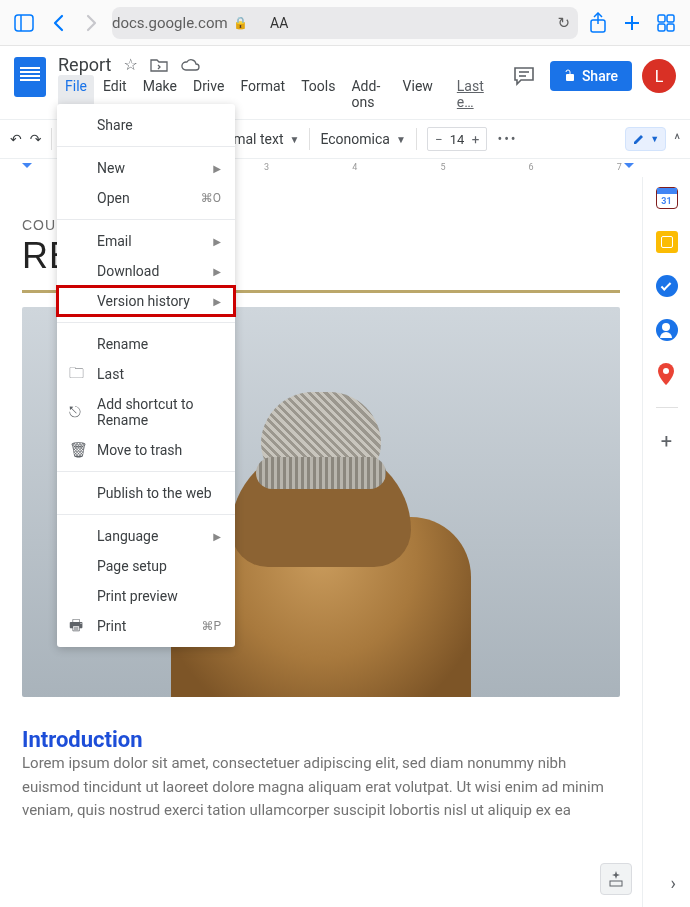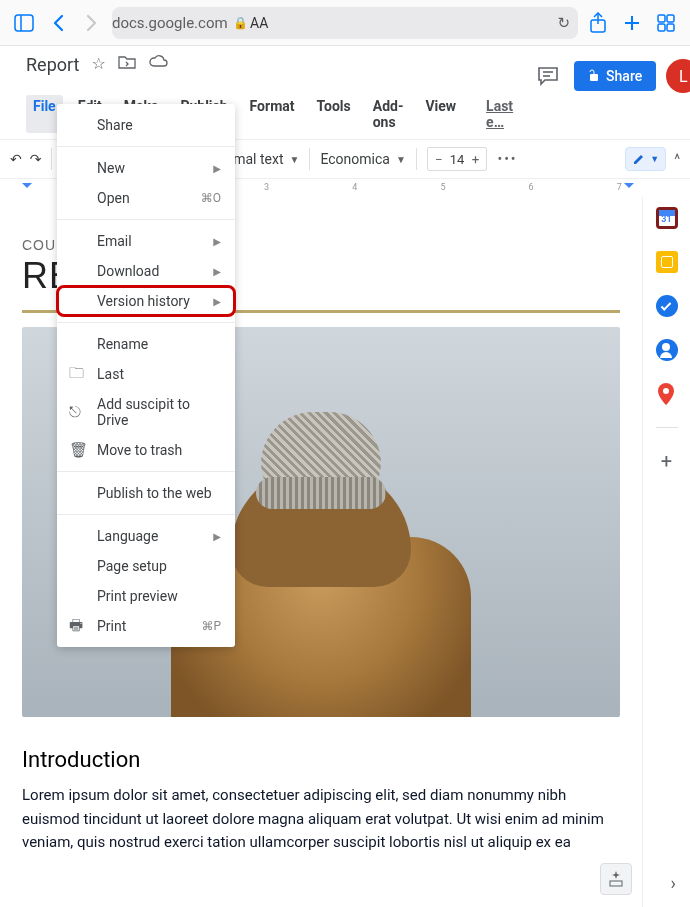--- a/index.html
+++ b/index.html
@@ -3,33 +3,33 @@
 <meta charset="utf-8">
 <style>
   * { margin: 0; padding: 0; box-sizing: border-box; font-family: -apple-system, BlinkMacSystemFont, "Segoe UI", Roboto, Arial, sans-serif; }
   body { width: 690px; height: 907px; background: #fff; overflow: hidden; position: relative; }
 
   
   .browser-bar { height: 46px; display: flex; align-items: center; padding: 0 10px; gap: 6px; border-bottom: 1px solid #e5e5e5; background:#fafafa;}
   .bb-icon { width: 28px; height: 28px; display:flex;align-items:center;justify-content:center; color:#007aff; border-radius:4px;}
   .bb-icon.disabled { color:#c7c7cc; }
   .addr { flex:1; height:32px; background:#e9e9eb; border-radius:8px; display:flex; align-items:center; justify-content:center; gap:6px; color:#5f5f5f; font-size:15px;}
-  .addr .aa { position:absolute; left: 138px; font-size:14px; letter-spacing:0px; color:#333;}
+  .addr .aa { position:absolute; left: 158px; font-size:14px; letter-spacing:0px; color:#333;}
   .lock { font-size:12px; color:#777;}
   .reload { margin-left:auto; margin-right:8px; color:#5f5f5f;}
 
   
   .docs-head { padding: 8px 14px 0 14px; display:flex; align-items:flex-start; gap:12px;}
   .docs-logo { width:32px;height:40px;background:#1a73e8;border-radius:3px;position:relative;margin-top:3px;}
   .docs-logo::before{content:'';position:absolute;left:6px;right:6px;top:10px;height:2px;background:#fff;box-shadow:0 4px 0 #fff,0 8px 0 #fff,0 12px 0 #fff;}
   .title-area{flex:1;}
-  .title-row{display:flex;align-items:flex-start;gap:12px;}
+  .title-row{display:flex;align-items:center;gap:12px;}
   .title-row .dtitle{font-size:18px;color:#3c4043;}
   .title-row .ticon{color:#5f6368;font-size:16px;}
-  .menubar{display:flex;gap:8px;margin-top:20px;font-size:14px;color:#3c4043;font-weight:bold;}
+  .menubar{display:flex;gap:2px;margin-top:0;font-size:14px;color:#3c4043;}
   .menubar span{padding:3px 7px;border-radius:3px;cursor:pointer;}
   .menubar span.active{background:#e8eaed;color:#1a73e8;}
   .menubar .last{margin-left:8px;color:#5f6368;text-decoration:underline;}
   .head-right{display:flex;align-items:center;gap:10px;margin-top:5px;}
   .comment-btn{width:32px;height:32px;display:flex;align-items:center;justify-content:center;color:#5f6368;border:1px solid transparent;border-radius:4px;}
   .share-btn{background:#1a73e8;color:#fff;padding:7px 14px;border-radius:4px;font-size:14px;font-weight:500;display:flex;align-items:center;gap:6px;}
   .avatar{width:34px;height:34px;border-radius:50%;background:#d93025;color:#fff;display:flex;align-items:center;justify-content:center;font-size:16px;}
 
   
   .toolbar{height:40px;border-top:1px solid #eceff1;border-bottom:1px solid #eceff1;margin-top:6px;display:flex;align-items:center;padding:0 10px;gap:10px;font-size:14px;color:#3c4043;}
@@ -58,31 +58,31 @@
   .subhead{font-family: 'Arial Narrow', Arial, sans-serif;letter-spacing:1px;font-size:14px;color:#6c6c6c;margin-top:40px;font-weight:400;}
   .bigtitle{font-family: 'Arial Narrow', Arial, sans-serif;font-size:36px;letter-spacing:1px;color:#232323;font-weight:400;line-height:1.15;margin-top:2px;font-stretch:condensed;}
   .divider{height:3px;background:#bba76a;margin:14px 0;}
   .hero{height:390px;background:linear-gradient(#cfd6dc,#a9b3bb);position:relative;overflow:hidden;border-radius:2px;}
   .hero .person{position:absolute;bottom:-20px;left:50%;transform:translateX(-50%);width:300px;height:330px;}
   .hero .jacket{position:absolute;bottom:0;left:0;right:0;height:200px;background:radial-gradient(ellipse at 50% 20%, #c99b5c 0%, #a8793d 45%, #7d5527 80%);border-radius:60px 60px 0 0;}
   .hero .hood{position:absolute;bottom:150px;left:50%;transform:translateX(-50%);width:180px;height:120px;background:#8c6333;border-radius:90px 90px 40px 40px;}
   .hero .hat{position:absolute;bottom:230px;left:50%;transform:translateX(-50%);width:120px;height:95px;background:repeating-linear-gradient(45deg,#c8c5bd 0 3px,#9b978e 3px 6px);border-radius:60px 60px 50px 50px;}
   .hero .hatfold{position:absolute;bottom:228px;left:50%;transform:translateX(-50%);width:130px;height:32px;background:repeating-linear-gradient(90deg,#b8b5ad 0 3px,#8b877e 3px 6px);border-radius:16px;}
 
-  .section-h{font-size:22px;font-weight:400;color:#000000;margin-top:30px;}
-  .para{font-size:15px;color:#0f172a;line-height:1.55;margin-top:12px;}
+  .section-h{font-size:22px;font-weight:700;color:#1d4ed8;margin-top:30px;}
+  .para{font-size:15px;color:#737373;line-height:1.55;margin-top:0;}
 
   
   .dropdown{position:absolute;left:57px;top:104px;width:178px;background:#fff;box-shadow:0 2px 10px rgba(0,0,0,.2);border-radius:3px;padding:6px 0;z-index:100;}
   .dropdown .mi{display:flex;align-items:center;padding:7px 14px 7px 40px;font-size:14px;color:#3c4043;position:relative;cursor:pointer;}
   .dropdown .mi .micon{position:absolute;left:12px;color:#5f6368;font-size:15px;}
   .dropdown .mi .kbd{margin-left:auto;font-size:12px;color:#888;}
   .dropdown .mi .sub{margin-left:auto;font-size:10px;color:#888;}
   .dropdown .msep{height:1px;background:#e8eaed;margin:6px 0;}
-  .dropdown .highlighted{outline:3px solid #c00;outline-offset:-2px;border-radius:7px;}
+  .dropdown .highlighted{outline:3px solid #c00;outline-offset:-2px;}
 
   
   .explore-btn{position:absolute;right:58px;bottom:12px;width:32px;height:32px;background:#f1f3f4;border:1px solid #dadce0;border-radius:4px;display:flex;align-items:center;justify-content:center;color:#5f6368;}
   .side-chevron{position:absolute;right:14px;bottom:14px;color:#5f6368;font-size:18px;}
 
   svg{display:block;}
 </style>
 </head>
 <body>
 
@@ -147,21 +147,21 @@
       <span class="ticon">
         <svg width="20" height="14" viewBox="0 0 20 14">
             <path d="M6 12a4 4 0 1 1 .8-7.9A5 5 0 0 1 16 6a3 3 0 0 1 0 6H6z" fill="none" stroke="#5f6368" stroke-width="1.3"></path>
           </svg>
       </span>
     </div>
     <div class="menubar">
       <span class="active">File</span>
       <span>Edit</span>
       <span>Make</span>
-      <span>Publish</span>
+      <span>Drive</span>
       <span>Format</span>
       <span>Tools</span>
       <span>Add-ons</span>
       <span>View</span>
       <span class="last">Last e…</span>
     </div>
   </div>
   <div class="head-right">
     <div class="comment-btn">
       <svg width="22" height="20" viewBox="0 0 22 20">
@@ -237,21 +237,21 @@
         <div class="jacket"></div>
         <div class="hood"></div>
         <div class="hat"></div>
         <div class="hatfold"></div>
       </div>
     </div>
     <div class="section-h">Introduction</div>
     <div class="para">Lorem ipsum dolor sit amet, consectetuer adipiscing elit, sed diam nonummy nibh euismod tincidunt ut laoreet dolore magna aliquam erat volutpat. Ut wisi enim ad minim veniam, quis nostrud exerci tation ullamcorper suscipit lobortis nisl ut aliquip ex ea</div>
   </div>
   <div class="side-panel">
-    <div class="sicon" style="background:#fff;border:3px solid #7f1d1d;position:relative;">
+    <div class="sicon" style="background:#fff;border:1px solid #7f1d1d;position:relative;">
         <div style="position:absolute;top:0;left:0;right:0;height:6px;background:#4285f4;"></div>
         <div style="position:absolute;bottom:2px;left:0;right:0;text-align:center;font-size:9px;color:#4285f4;font-weight:700;">31</div>
       </div>
     <div class="sicon" style="background:#fbbc04;border-radius:3px;position:relative;">
         <div style="position:absolute;inset:5px;border:1.5px solid #fff;border-radius:2px;"></div>
       </div>
     <div class="sicon" style="background:#1a73e8;border-radius:50%;position:relative;">
         <div style="position:absolute;left:5px;top:8px;width:10px;height:5px;border-left:2px solid #fff;border-bottom:2px solid #fff;transform:rotate(-45deg);"></div>
       </div>
     <div class="sicon" style="background:#1a73e8;border-radius:50%;position:relative;">
@@ -298,21 +298,21 @@
   <div class="msep"></div>
   <div class="mi">
       <span>Rename</span>
     </div>
   <div class="mi">
       <span class="micon">🗀</span>
       <span>Last</span>
     </div>
   <div class="mi">
       <span class="micon">⎋</span>
-      <span>Add suscipit to Drive</span>
+      <span>Add shortcut to Rename</span>
     </div>
   <div class="mi">
       <span class="micon">🗑</span>
       <span>Move to trash</span>
     </div>
   <div class="msep"></div>
   <div class="mi">
       <span>Publish to the web</span>
     </div>
   <div class="msep"></div>

